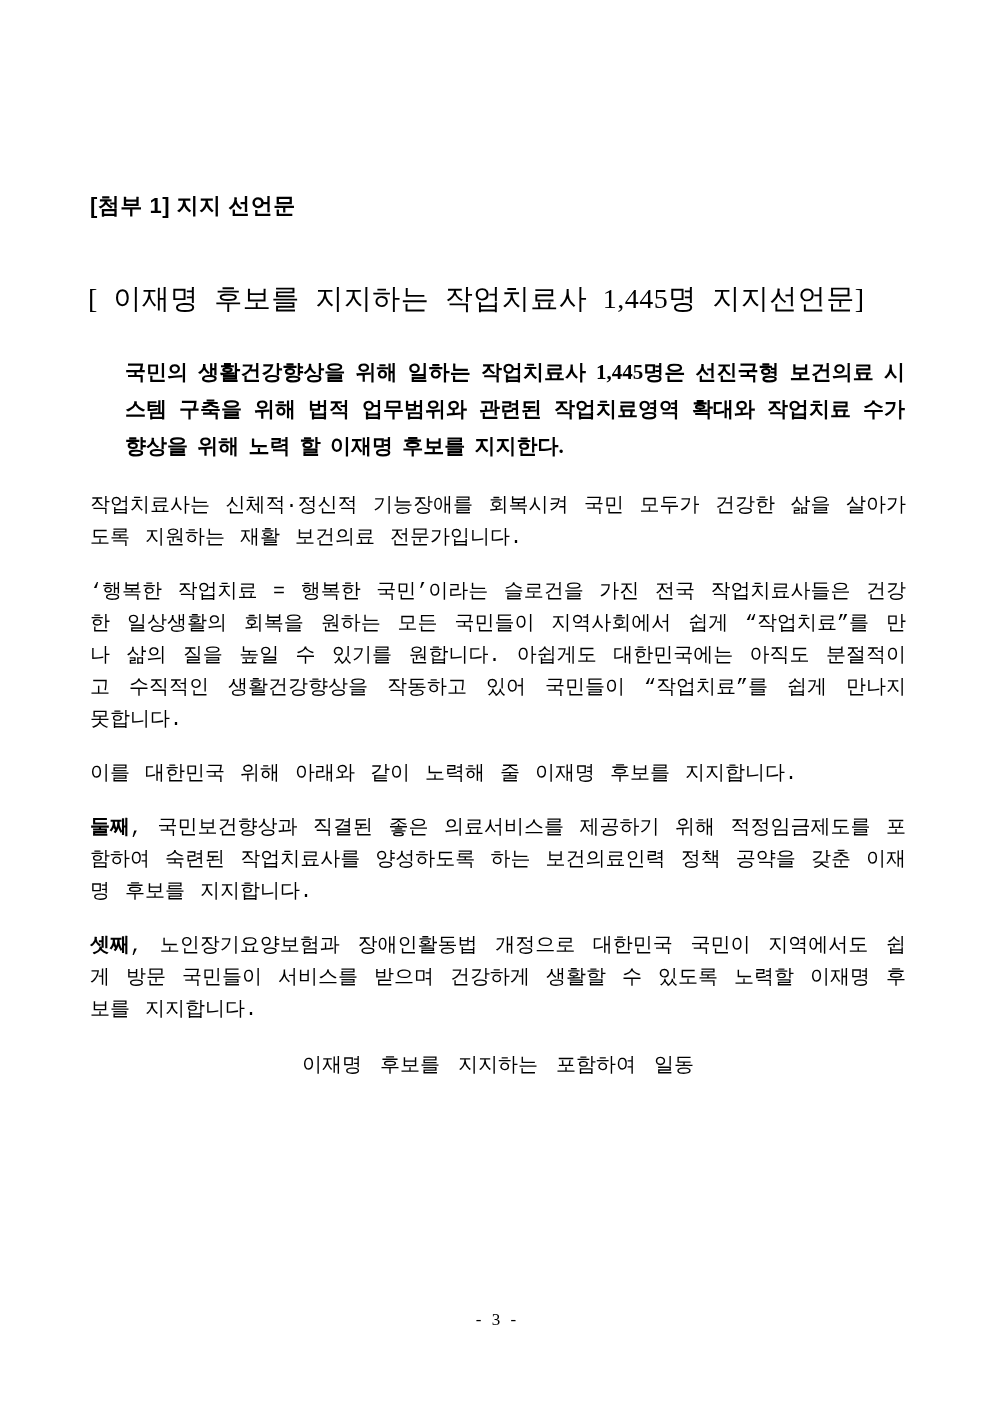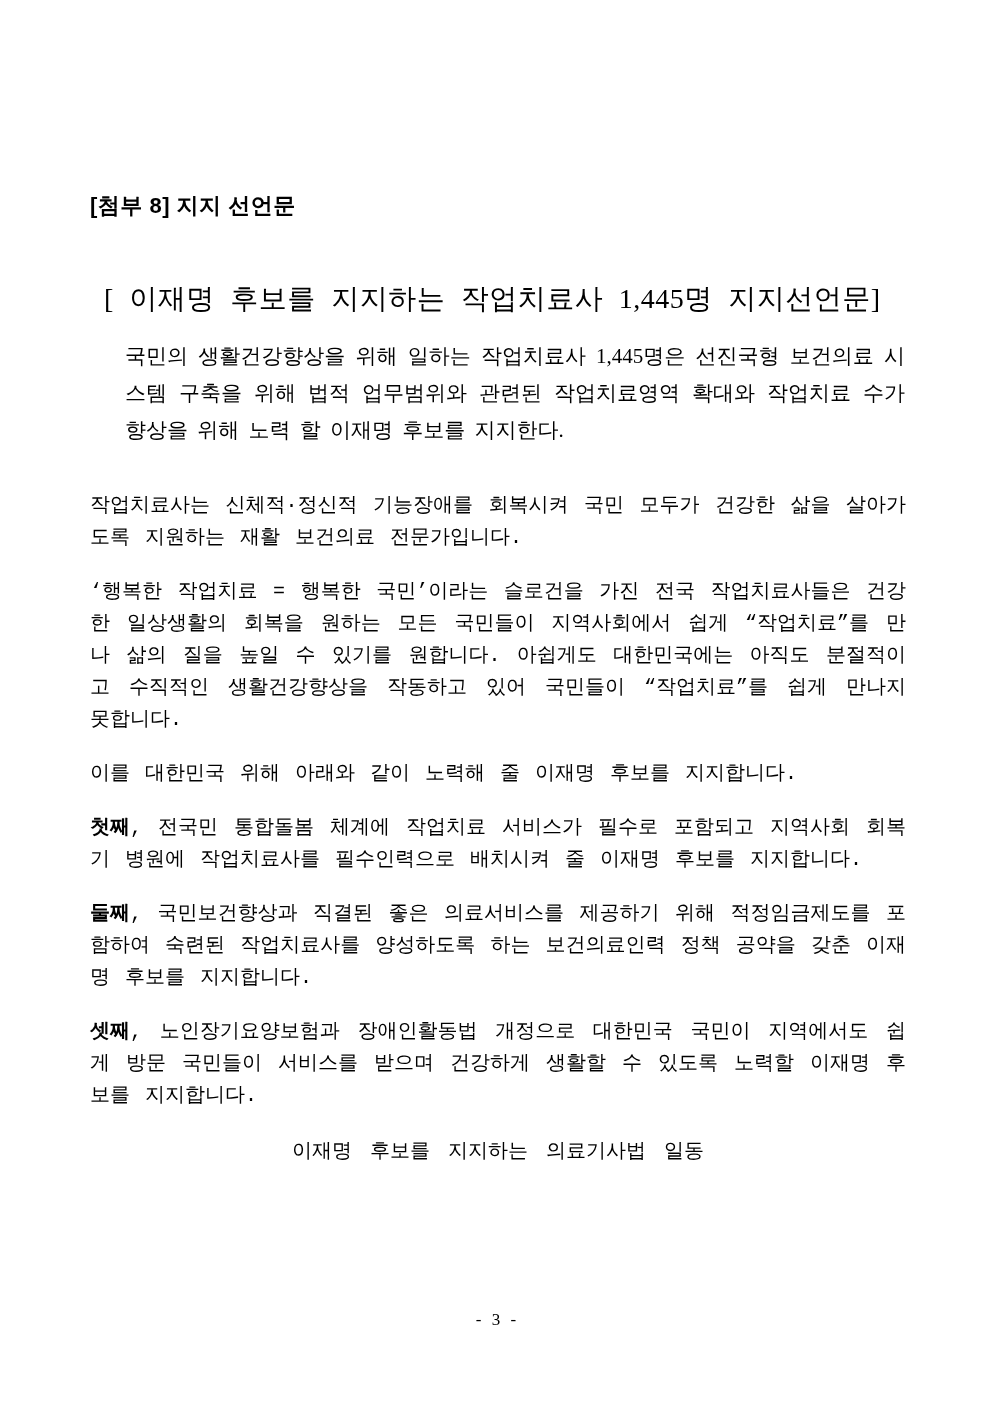--- a/index.html
+++ b/index.html
@@ -22,37 +22,37 @@
     left: 90px;
     font-family: "Liberation Sans", sans-serif;
     font-weight: bold;
     font-size: 22px;
     letter-spacing: 0.5px;
     white-space: nowrap;
   }
   .headline {
     position: absolute;
     top: 280px;
-    left: 104px;
+    left: 88px;
     width: 820px;
     margin: 0;
     font-size: 28px;
     font-weight: normal;
     letter-spacing: 0.5px;
     word-spacing: 8px;
     white-space: nowrap;
   }
   .lead-statement {
     position: absolute;
-    top: 338px;
+    top: 354px;
     left: 125px;
     width: 780px;
     margin: 0;
     font-size: 21px;
-    font-weight: normal;
+    font-weight: bold;
     line-height: 37px;
     text-align: justify;
     word-spacing: 4px;
   }
   .body-flow {
     position: absolute;
     top: 490px;
     left: 90px;
     width: 816px;
     font-size: 20px;
@@ -88,41 +88,40 @@
     text-align: center;
     font-size: 17px;
     word-spacing: 6px;
   }
 </style>
 </head>
 <body>
 
 <div class="page">
 
-  <div class="attachment-title">[첨부 8] 지지 선언문</div>
+  <div class="attachment-title">[첨부 1] 지지 선언문</div>
 
   <h1 class="headline">[ 이재명 후보를 지지하는 작업치료사 1,445명 지지선언문]</h1>
 
   <p class="lead-statement">국민의 생활건강향상을 위해 일하는 작업치료사 1,445명은 선진국형 보건의료 시스템 구축을 위해 법적 업무범위와 관련된 작업치료영역 확대와 작업치료 수가 향상을 위해 노력 할 이재명 후보를 지지한다.</p>
 
   <div class="body-flow">
 
     <p>작업치료사는 신체적·정신적 기능장애를 회복시켜 국민 모두가 건강한 삶을 살아가도록 지원하는 재활 보건의료 전문가입니다.</p>
 
     <p>‘행복한 작업치료 = 행복한 국민’이라는 슬로건을 가진 전국 작업치료사들은 건강한 일상생활의 회복을 원하는 모든 국민들이 지역사회에서 쉽게 “작업치료”를 만나 삶의 질을 높일 수 있기를 원합니다. 아쉽게도 대한민국에는 아직도 분절적이고 수직적인 생활건강향상을 작동하고 있어 국민들이 “작업치료”를 쉽게 만나지 못합니다.</p>
 
     <p>이를 대한민국 위해 아래와 같이 노력해 줄 이재명 후보를 지지합니다.</p>
 
-    <p><span class="pledge-prefix">첫째</span><span>, 전국민 통합돌봄 체계에 작업치료 서비스가 필수로 포함되고 지역사회 회복기 병원에 작업치료사를 필수인력으로 배치시켜 줄 이재명 후보를 지지합니다.</span></p>
 
     <p><span class="pledge-prefix">둘째</span><span>, 국민보건향상과 직결된 좋은 의료서비스를 제공하기 위해 적정임금제도를 포함하여 숙련된 작업치료사를 양성하도록 하는 보건의료인력 정책 공약을 갖춘 이재명 후보를 지지합니다.</span></p>
 
     <p><span class="pledge-prefix">셋째</span><span>, 노인장기요양보험과 장애인활동법 개정으로 대한민국 국민이 지역에서도 쉽게 방문 국민들이 서비스를 받으며 건강하게 생활할 수 있도록 노력할 이재명 후보를 지지합니다.</span></p>
 
 
 
-    <p class="signature-line">이재명 후보를 지지하는 의료기사법 일동</p>
+    <p class="signature-line">이재명 후보를 지지하는 포함하여 일동</p>
 
   </div>
 
   <div class="page-number">- 3 -</div>
 
 </div>
 
 </body></html>

